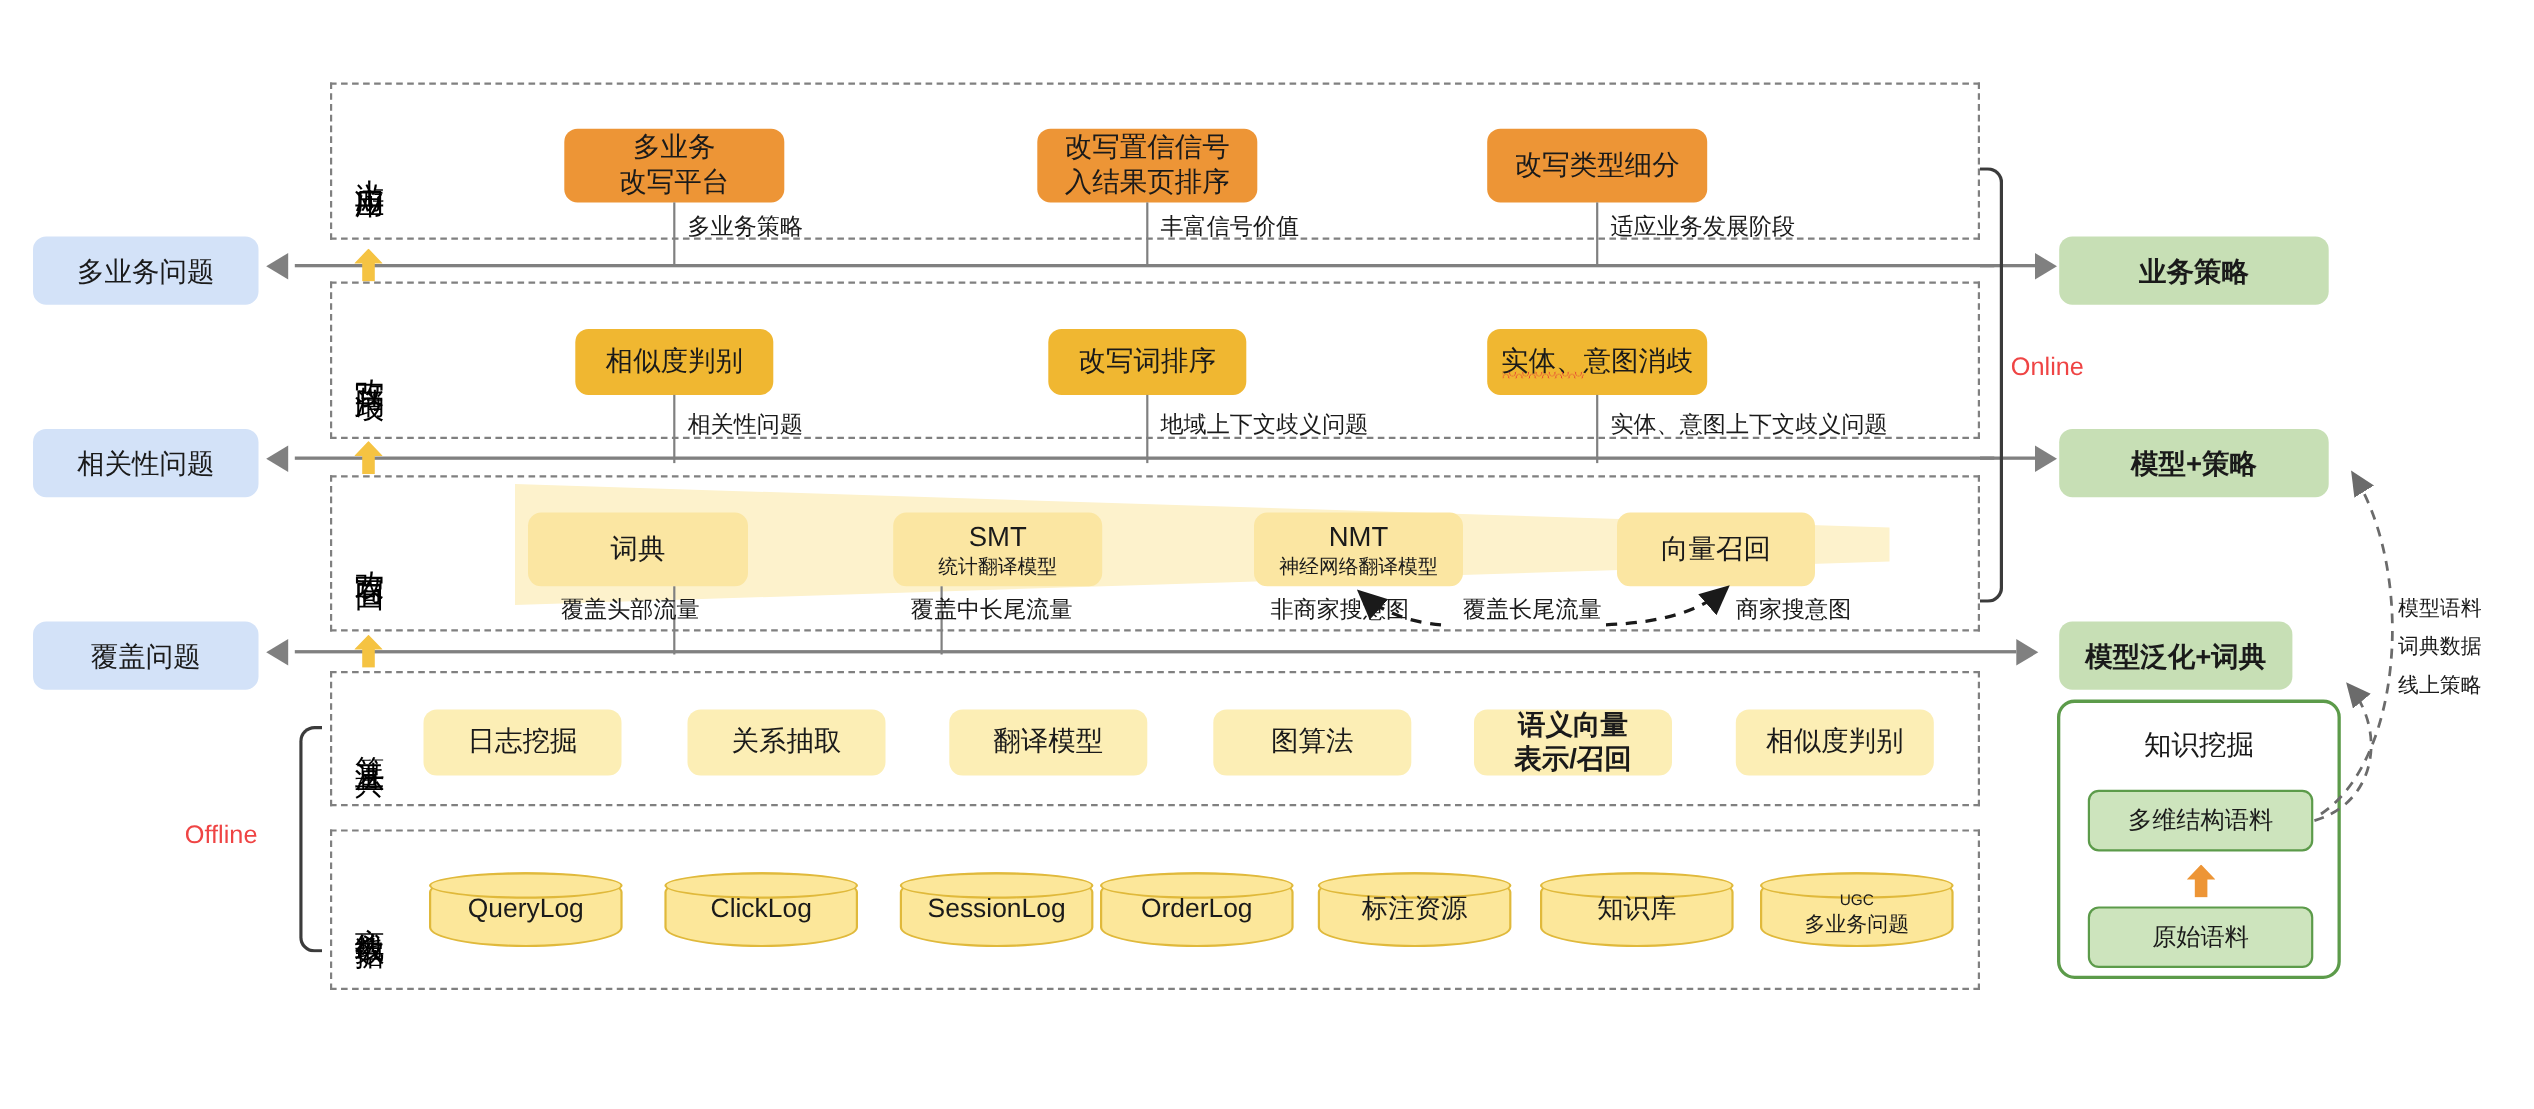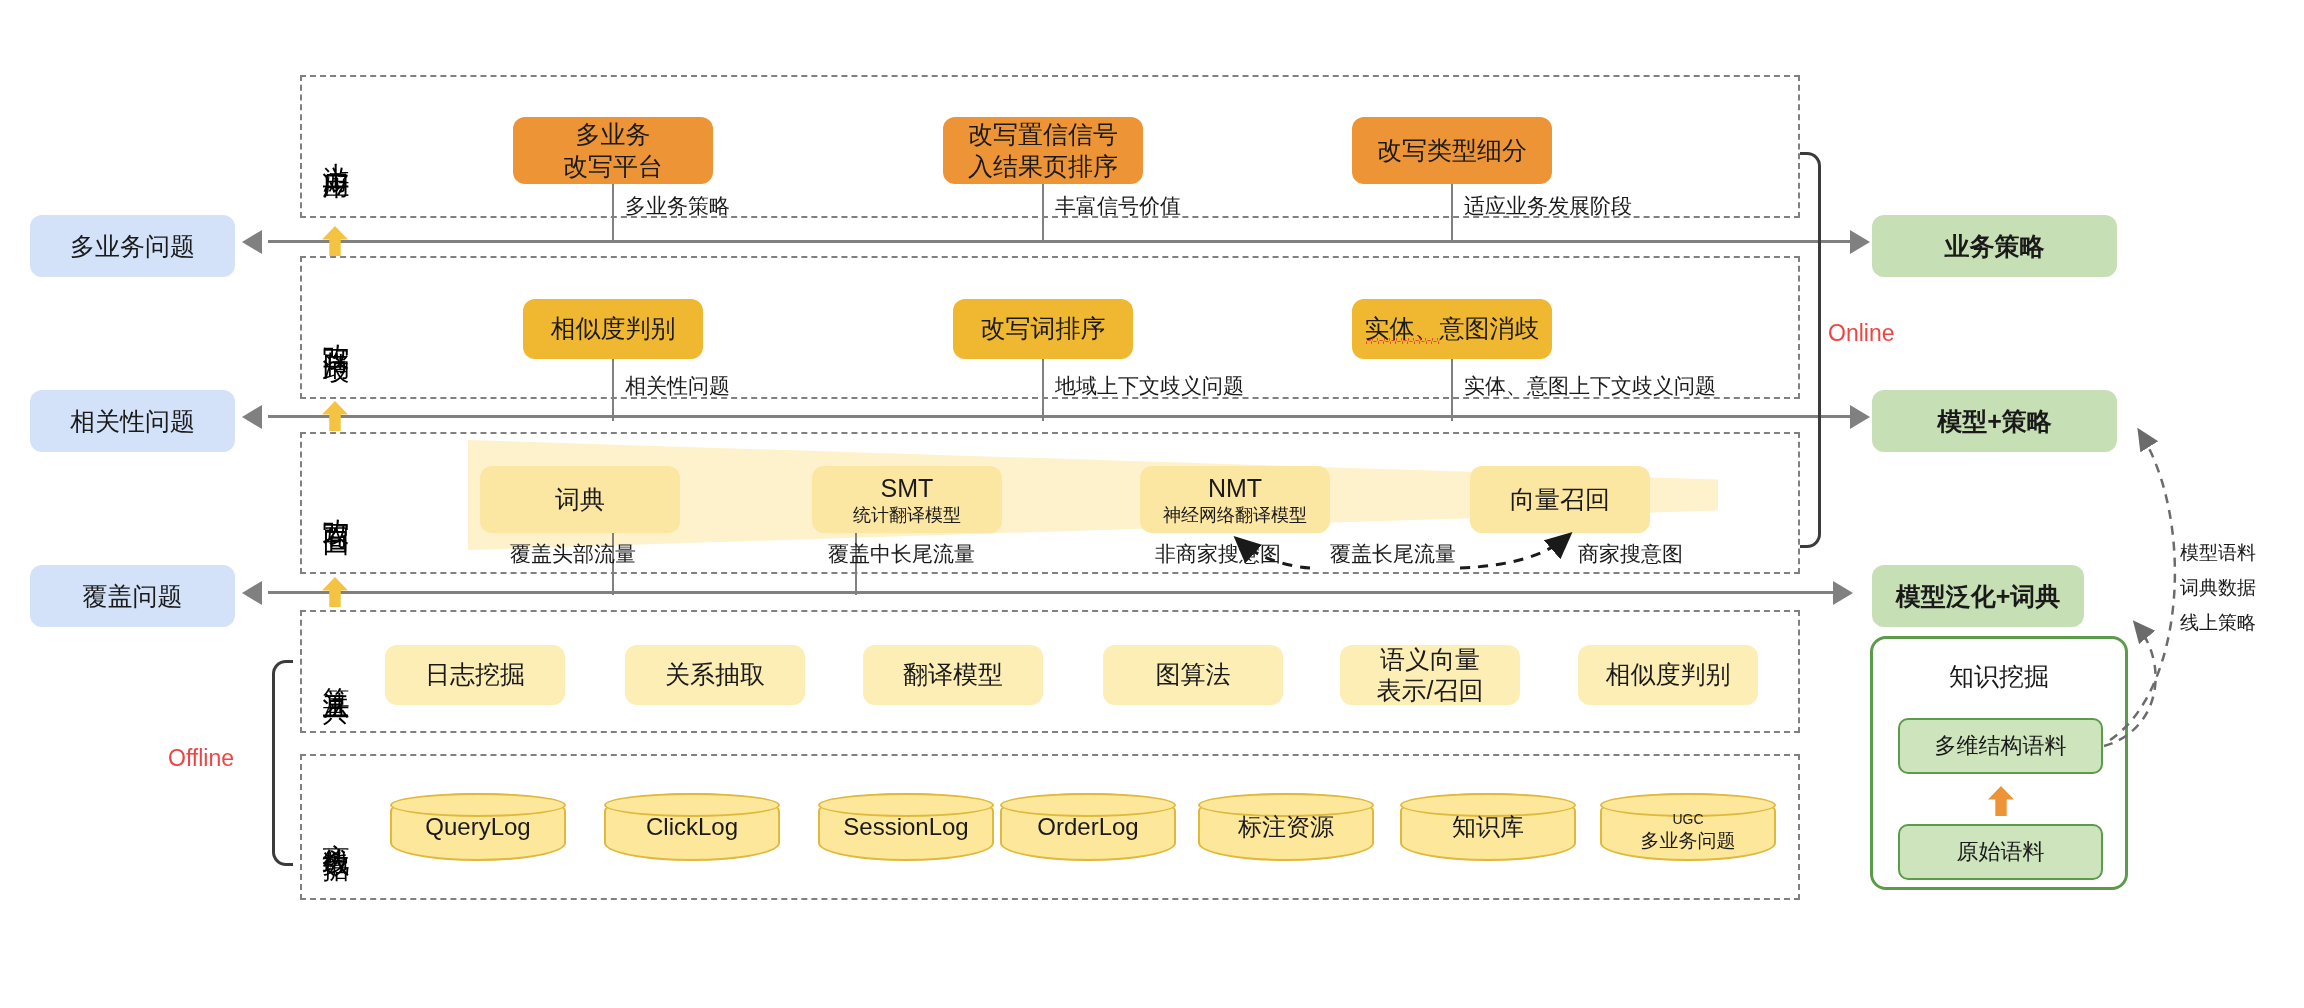--- a/index.html
+++ b/index.html
@@ -287,21 +287,21 @@
   </div>
   <div class="abs node palegold" style="left:625px; top:645px; width:180px; height:60px;">
     <span class="t1">关系抽取</span>
   </div>
   <div class="abs node palegold" style="left:863px; top:645px; width:180px; height:60px;">
     <span class="t1">翻译模型</span>
   </div>
   <div class="abs node palegold" style="left:1103px; top:645px; width:180px; height:60px;">
     <span class="t1">图算法</span>
   </div>
-  <div class="abs node palegold" style="left:1340px; top:645px; width:180px; height:60px;">
+  <div class="abs node palegold" style="left:1340px; top:645px; width:180px; height:60px;font-weight:bold;">
     <span class="t1">语义向量</span>
     <span class="t1">表示/召回</span>
   </div>
   <div class="abs node palegold" style="left:1578px; top:645px; width:180px; height:60px;">
     <span class="t1">相似度判别</span>
   </div>
 
   <div class="abs band" style="left:300px; top:754px; width:1500px; height:146px;"></div>
   <div class="abs band-label" style="left:310px; top:762px; width:40px; height:135px;">离线数据</div>
 

